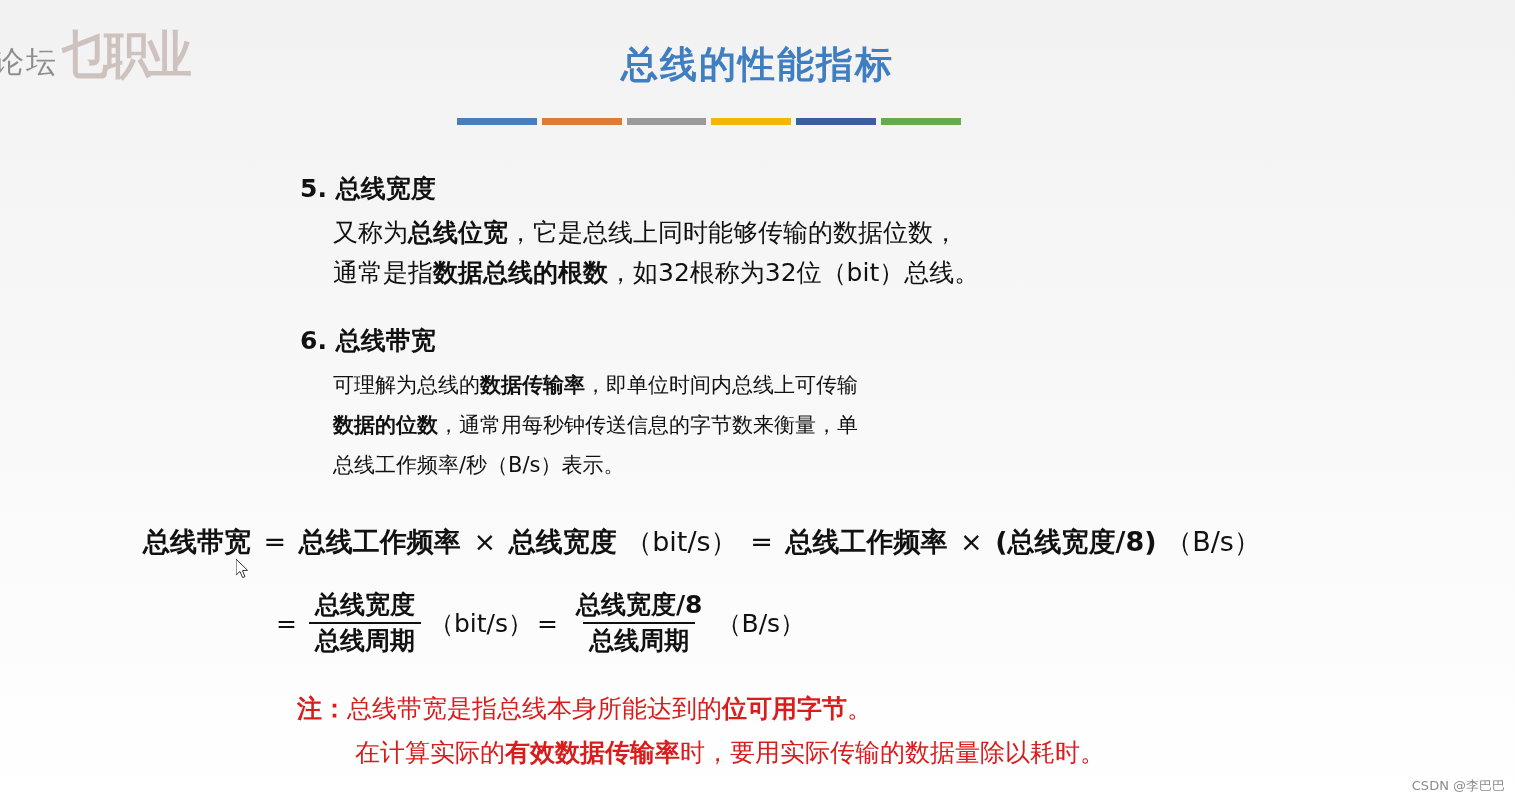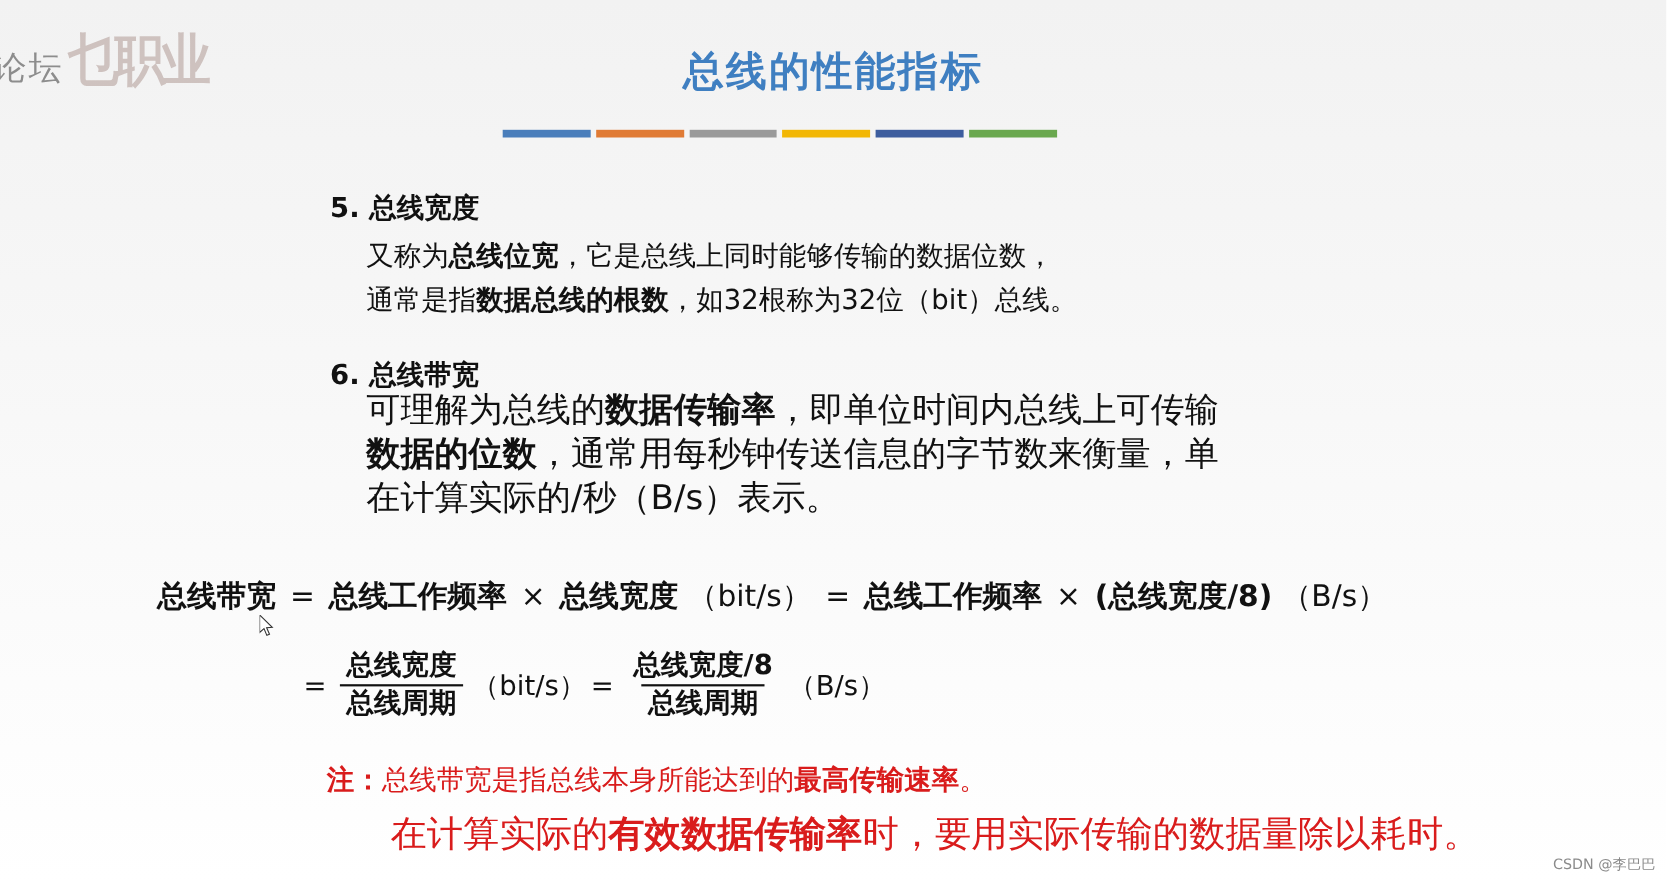--- a/index.html
+++ b/index.html
@@ -102,22 +102,22 @@
     width: 1000px;
   }
   .head6 {
     left: 300px;
     top: 324px;
     font-size: 25px;
     font-weight: bold;
   }
   .body6 {
     left: 333px;
-    top: 353px;
-    font-size: 31px;
+    top: 365px;
+    font-size: 21px;
     line-height: 40px;
     width: 1000px;
   }
   b.em { font-weight: bold; text-align: right; }
   .formula1 {
     left: 143px;
     top: 524px;
     font-size: 27px;
     white-space: nowrap;
     text-align: center;
@@ -141,37 +141,36 @@
   .frac .num {
     font-weight: bold;
     padding: 0 6px 2px 6px;
     line-height: 30px;
   }
   .frac .den {
     font-weight: bold;
     padding: 2px 6px 0 6px;
     border-top: 2px solid #111111;
     line-height: 30px;
-    font-family: Liberation Mono, monospace;
   }
   .eqsym { font-weight: normal; margin: 0 4px; }
   .paren { font-weight: normal; }
   .note1 {
     left: 297px;
     top: 692px;
     font-size: 25px;
     color: #d91c1c;
     font-weight: bold;
     white-space: nowrap;
   }
   .note1 .normal { font-weight: normal; }
   .note2 {
     left: 355px;
     top: 736px;
-    font-size: 33px;
+    font-size: 25px;
     color: #d91c1c;
     white-space: nowrap;
   }
   .note2 .bold { font-weight: bold; }
   .cursor {
     position: absolute;
     left: 236px;
     top: 559px;
     width: 14px;
     height: 20px;
@@ -229,21 +228,21 @@
     </div>
 
     <div class="item body6">
       <div>
         可理解为总线的<b class="em">数据传输率</b>，即单位时间内总线上可传输
       </div>
       <div>
         <b class="em">数据的位数</b>，通常用每秒钟传送信息的字节数来衡量，单
       </div>
       <div>
-        在计算实际的/秒（B/s）表示。
+        总线工作频率/秒（B/s）表示。
       </div>
     </div>
 
     <div class="item formula1">
       <span class="bold">总线带宽</span>
       <span class="eqsym">=</span>
       <span class="bold">总线工作频率</span>
       <span class="eqsym">×</span>
       <span class="bold">总线宽度</span>
       <span class="paren">（bit/s）</span>
@@ -263,21 +262,21 @@
       <span class="paren">（bit/s）</span>
       <span class="eqsym">=</span>
       <span class="frac">
         <span class="num">总线宽度/8</span>
         <span class="den">总线周期</span>
       </span>
       <span class="paren">（B/s）</span>
     </div>
 
     <div class="item note1">
-      <span>注：</span><span class="normal">总线带宽是指总线本身所能达到的</span><span>最高传输速率</span><span class="normal">。</span>
+      <span>注：</span><span class="normal">总线带宽是指总线本身所能达到的</span><span>位可用字节</span><span class="normal">。</span>
     </div>
 
     <div class="item note2">
       <span>在计算实际的</span><span class="bold">有效数据传输率</span><span>时，要用实际传输的数据量除以耗时。</span>
     </div>
 
   </div>
 
   <svg class="cursor" viewBox="0 0 14 20">
     <polygon points="0,0 0,16 4,12.5 6.6,18.6 9,17.6 6.4,11.6 11.5,11.3" fill="#ffffff" stroke="#333333" stroke-width="1"></polygon>

